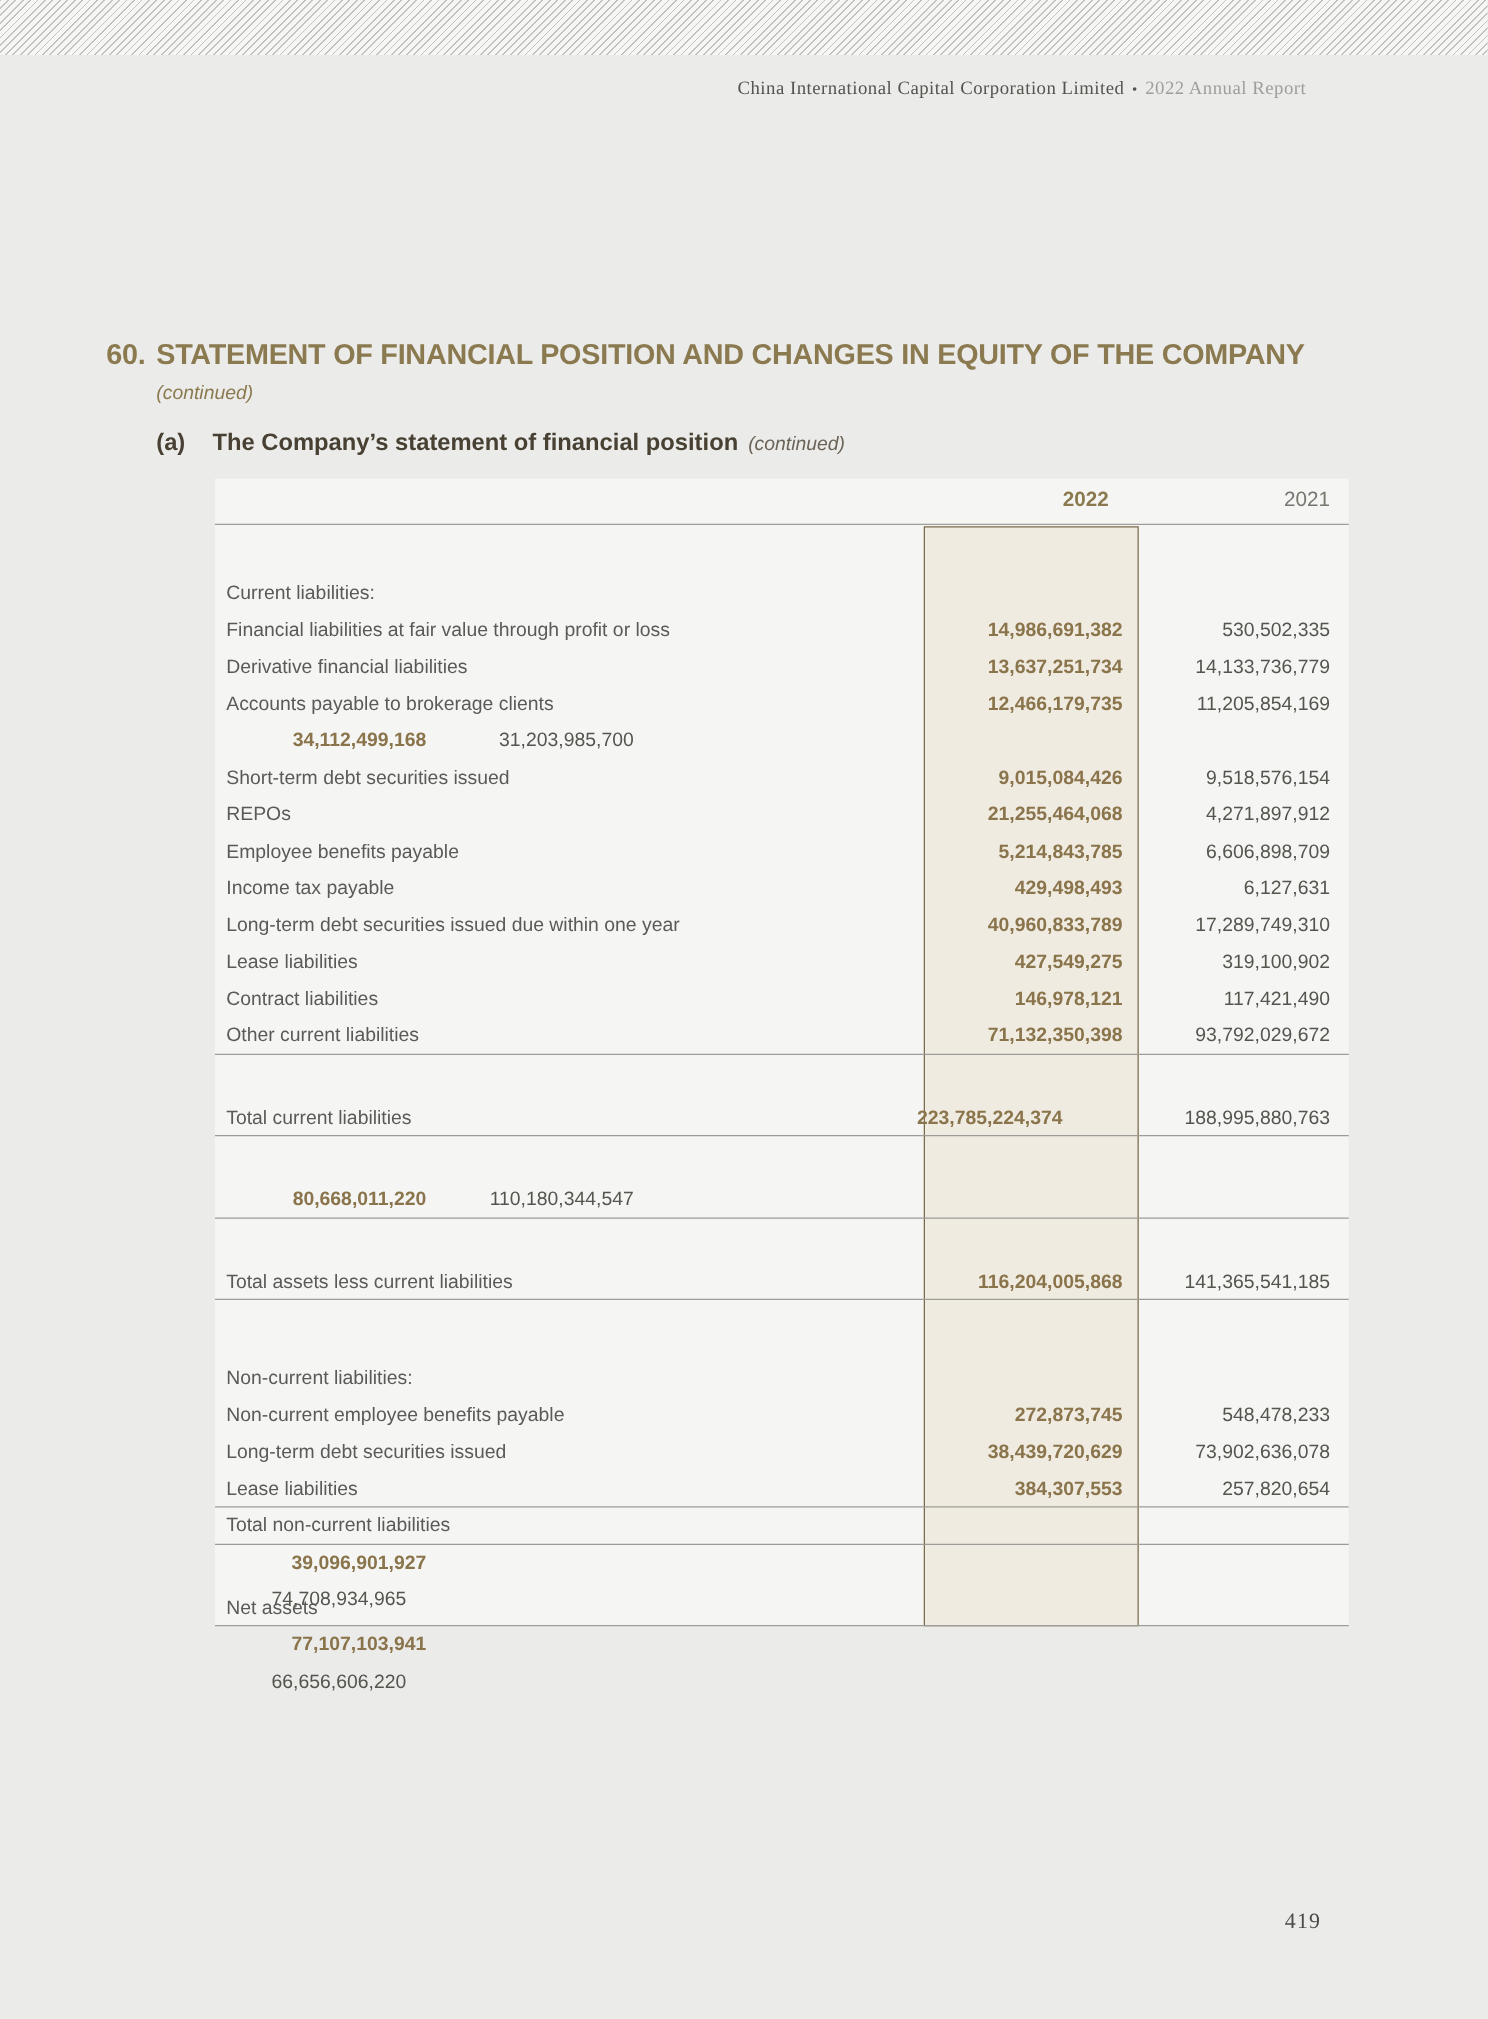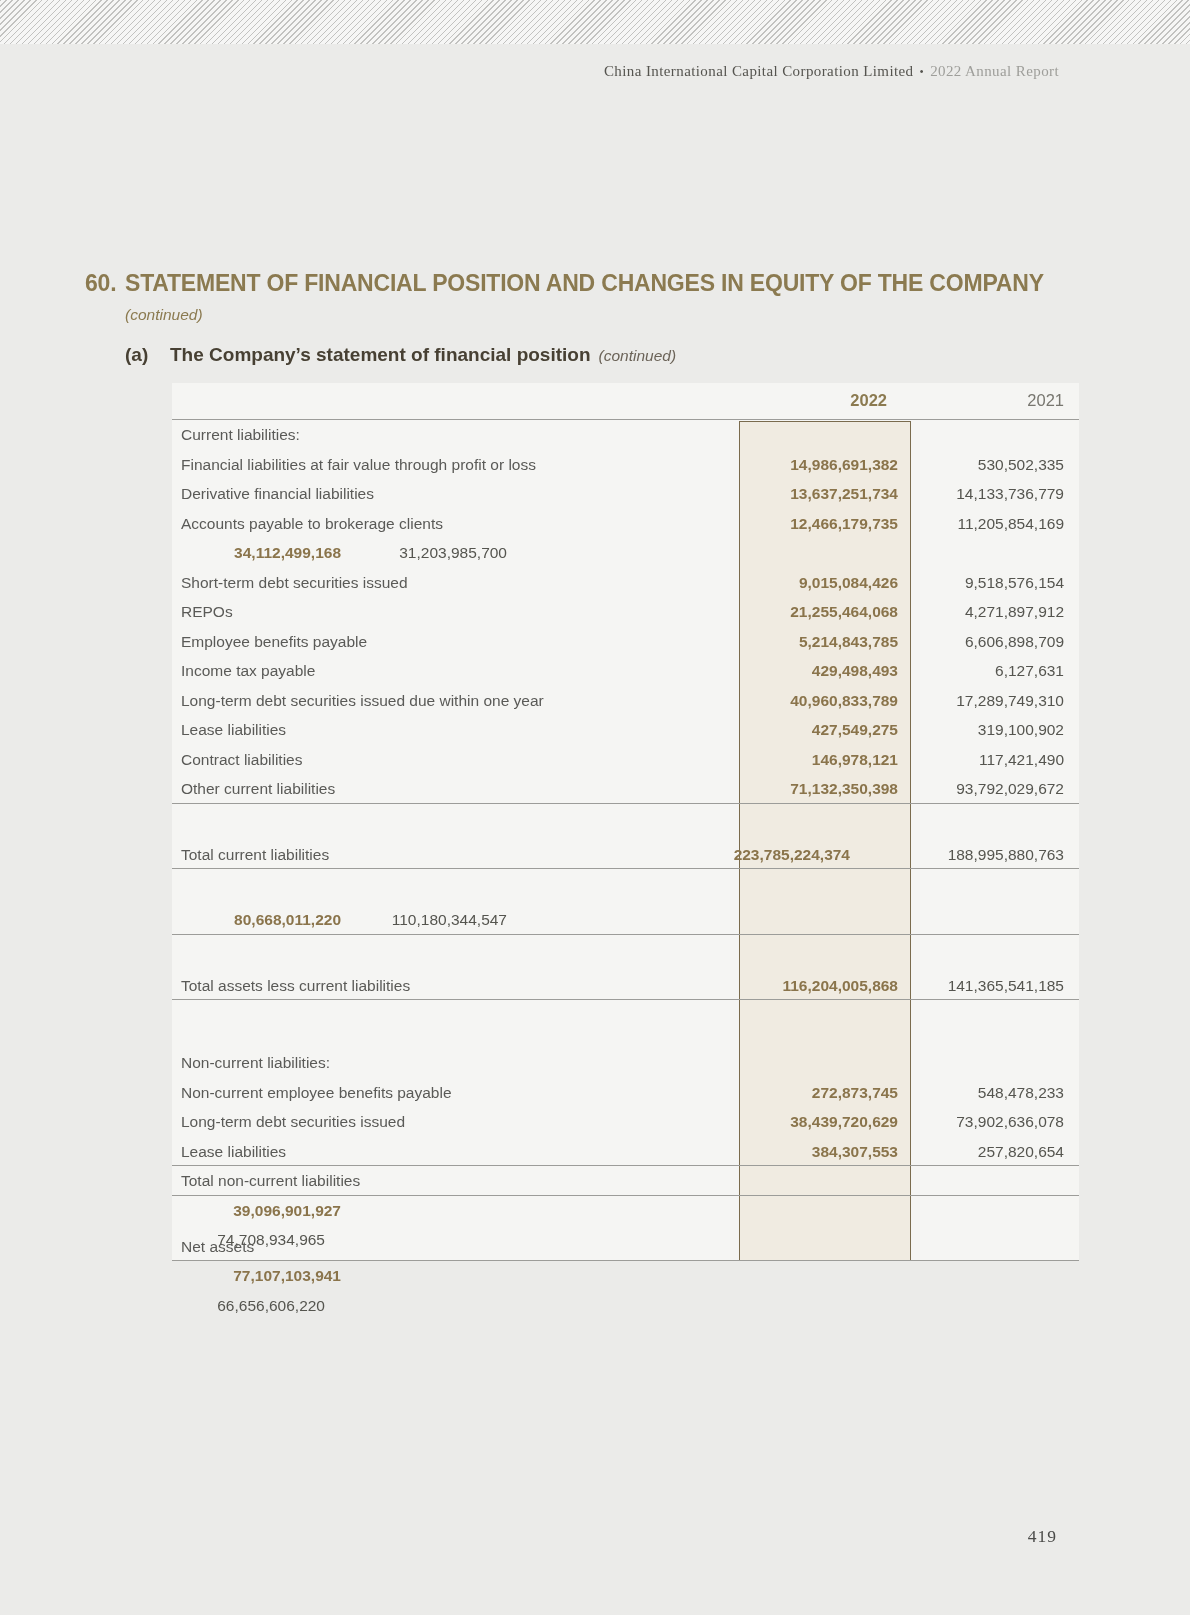--- a/index.html
+++ b/index.html
@@ -29,21 +29,21 @@
   }
   
   .hatch{
     position:absolute;top:0;left:0;width:1190px;height:44px;
     background:repeating-linear-gradient(135deg,
       var(--hatch-line) 0px, var(--hatch-line) 1px,
       var(--hatch-bg) 1px, var(--hatch-bg) 4.2px);
   }
   
   .runhead{
-    position:absolute;top:63px;right:131px;
+    position:absolute;top:63px;right:145px;
     font-family:"Liberation Serif", serif;
     font-size:15px;letter-spacing:0.4px;color:var(--serif-dark);
     white-space:nowrap;
   }
   .runhead .sep{color:var(--serif-dark);font-size:12px;padding:0 6px;}
   .runhead .report{color:var(--serif-light);}
   
   .section-heading{
     position:absolute;top:270px;left:85px;
     display:flex;white-space:nowrap;
@@ -142,21 +142,21 @@
 </div>
 
 <div class="fintable">
   <div class="box2022"></div>
   <div class="colhead-row">
     <div class="spacer-cell"></div>
     <div class="col2022h">2022</div>
     <div class="col2021h">2021</div>
   </div>
   <div class="rows" id="rows">
-      <div class="trow" style=" justify-content: space-between;">
+      <div class="trow" style="margin-top: 40px; justify-content: space-between;">
     <div class="lbl">Current liabilities:</div>
     <div class="v22"></div>
     <div class="v21"></div>
   </div>
       <div class="trow">
     <div class="lbl">Financial liabilities at fair value through profit or loss</div>
     <div class="v22">14,986,691,382</div>
     <div class="v21">530,502,335</div>
   </div>
       <div class="trow">

